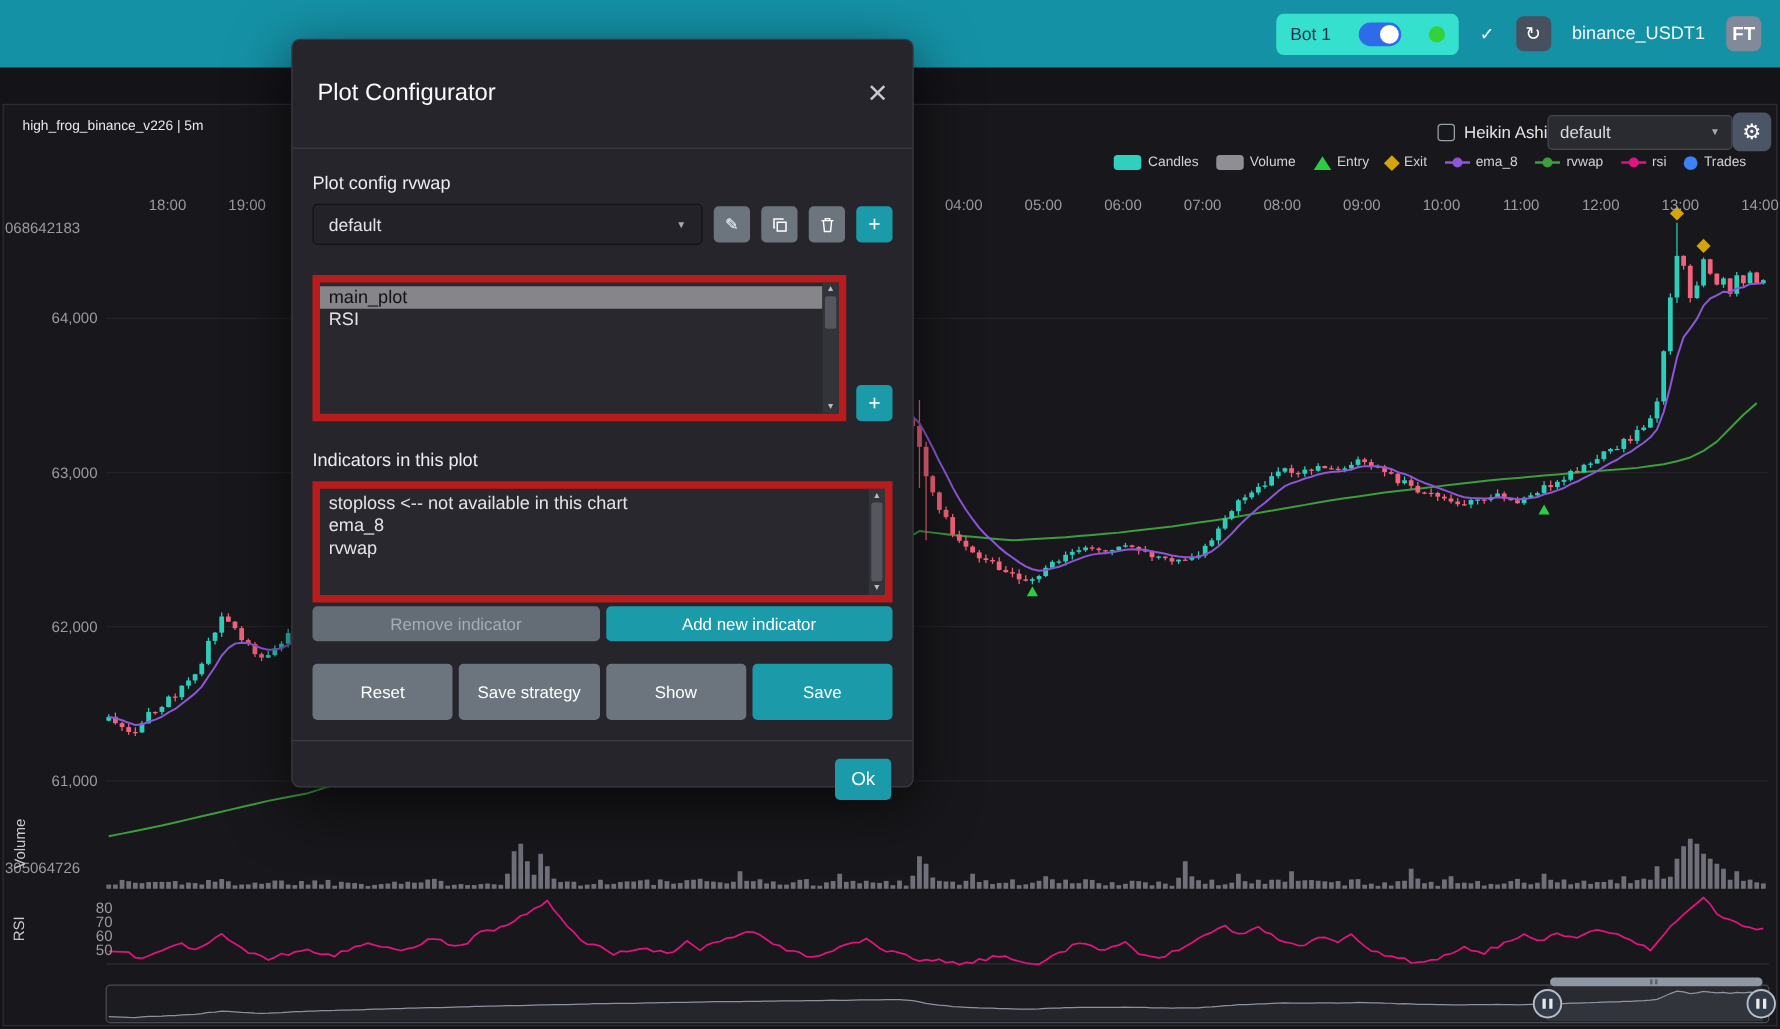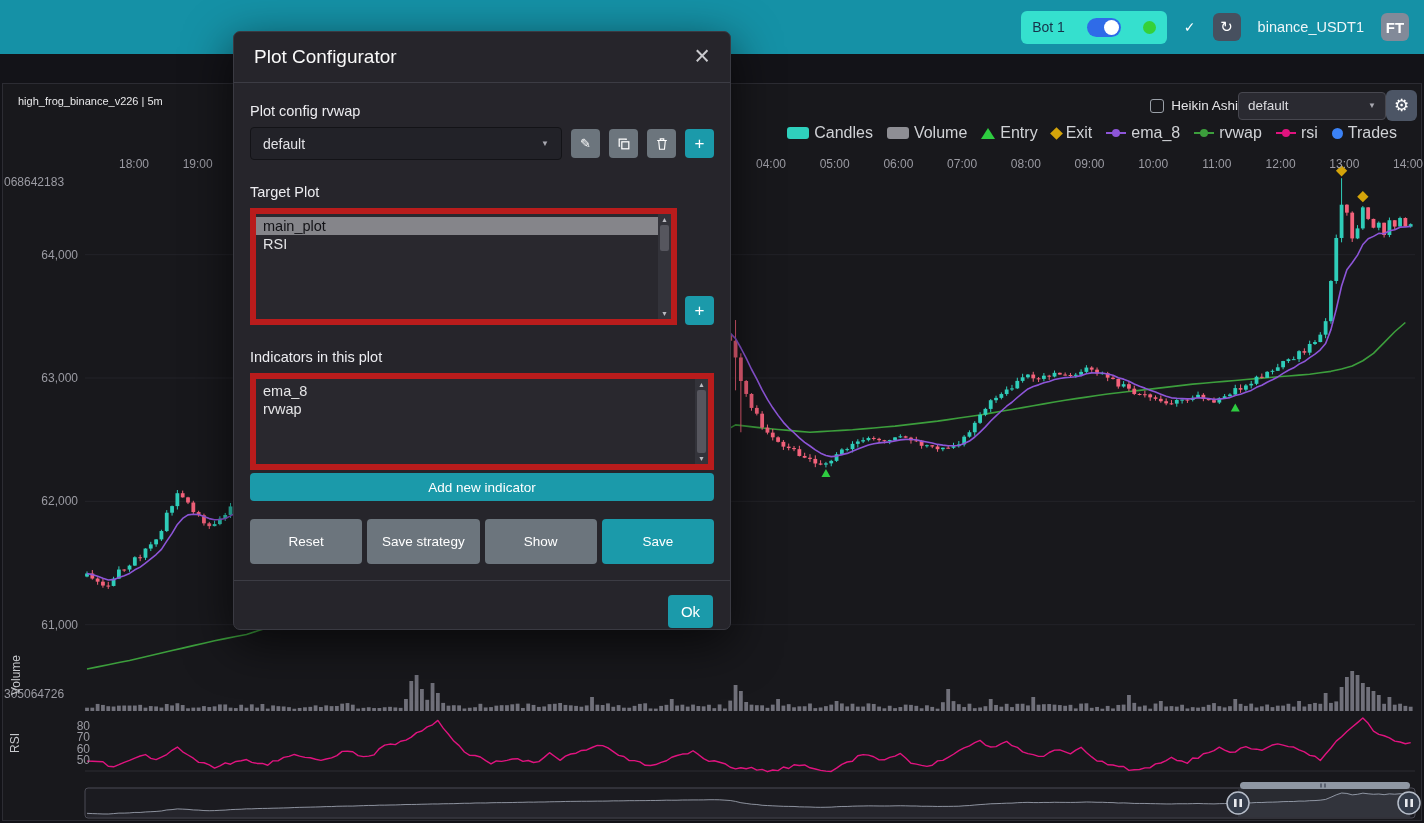--- a/index.html
+++ b/index.html
@@ -29,38 +29,38 @@
   .chart-title{position:absolute;left:18px;top:95px;font-size:11px;color:#e8e8ea;z-index:2}
   .chart-controls{position:absolute;top:90px;right:7px;display:flex;align-items:center;z-index:2}
   .ha{display:flex;align-items:center;gap:7px;font-size:13.5px;color:#e4e4e7}
   .cb{width:14px;height:14px;border:1px solid #9aa0a8;border-radius:3px;background:transparent;display:inline-block;cursor:pointer}
   .mini-select{width:148px;height:28px;background:#2a2a31;border:1px solid #47474f;border-radius:4px;display:flex;align-items:center;
                justify-content:space-between;padding:0 9px;font-size:13.5px;color:#dcdce0;cursor:pointer}
   .chev{font-size:8px;color:#a8a8b0}
   .gear-btn{width:31px;height:31px;border:none;border-radius:6px;background:#4c5565;color:#fff;font-size:17px;line-height:1;
             display:flex;align-items:center;justify-content:center;cursor:pointer}
 
-  .legend{position:absolute;top:124px;right:27px;display:flex;align-items:center;gap:14px;z-index:2;font-size:16px;color:#d0d2d6}
+  .legend{position:absolute;top:124px;right:27px;display:flex;align-items:center;gap:14px;z-index:2;font-size:11px;color:#d0d2d6}
   .lg-item{display:flex;align-items:center;gap:5px;cursor:pointer}
   .lg-ic{display:inline-block}
   .lg-ic.rect{width:22px;height:12px;border-radius:3px}
   .lg-ic.triangle{width:0;height:0;border-left:7px solid transparent;border-right:7px solid transparent;border-bottom:11px solid #2ecc40}
   .lg-ic.diamond{width:9px;height:9px;transform:rotate(45deg)}
   .lg-ic.circle{width:11px;height:11px;border-radius:50%}
   .lg-ic.linedot{width:20px;height:2px;position:relative}
   .lg-dot{position:absolute;left:6px;top:-3px;width:8px;height:8px;border-radius:50%;display:inline-block}
 
   .vlabel{position:absolute;width:60px;text-align:center;font-size:12px;color:#c6c8cc;z-index:2;transform:rotate(-90deg)}
   .vlabel.vol{left:-14px;top:668px}
   .vlabel.rsi{left:-15px;top:736px}
 
   
   .modal{position:absolute;left:233px;top:31px;width:498px;height:599px;background:#26252b;border:1px solid #3a3a42;border-radius:7px;
          box-shadow:0 14px 48px rgba(0,0,0,.65);z-index:10;display:flex;flex-direction:column}
-  .modal-header{display:flex;justify-content:space-between;align-items:flex-end;padding:14px 20px;border-bottom:1px solid #3c3c44}
+  .modal-header{display:flex;justify-content:space-between;align-items:flex-end;padding:32px 20px;border-bottom:1px solid #3c3c44}
   .modal-title{font-size:19px;color:#fafafa}
   .modal-close{font-size:27px;color:#cacace;background:none;border:none;line-height:.8;cursor:pointer}
   .modal-body{padding:20px 16px 16px 16px;flex:1}
   .field-label{font-size:14.5px;color:#ececf0;margin-bottom:8px}
   .row1{display:flex;gap:9px;margin-bottom:24px}
   .cfg-select{flex:1;height:33px;background:#222228;border:1px solid #131317;border-radius:4px;display:flex;align-items:center;
               justify-content:space-between;padding:0 12px;font-size:14px;color:#e2e2e6;cursor:pointer}
   .icon-btn{width:29px;height:29px;border:none;border-radius:4px;background:#6c757d;color:#fff;align-self:center;
             display:flex;align-items:center;justify-content:center;font-size:13px;cursor:pointer}
   .icon-btn.teal{background:#1b9aaa;font-size:17px}
@@ -1014,21 +1014,20 @@
       <button class="icon-btn">
         <svg width="14" height="14" viewBox="0 0 16 16">
             <path d="M2.5 4h11M6 4V2.2h4V4M4.2 4l1 10h5.6l1-10" fill="none" stroke="#fff" stroke-width="1.3"></path>
           </svg>
       </button>
       <button class="icon-btn teal">
           <span>+</span>
         </button>
     </div>
 
-    <div class="field-label">Target Plot</div>
     <div class="target-row">
       <div class="listbox target-box">
         <div class="list-items" id="target-list">
             <div class="list-item selected">main_plot</div>
             <div class="list-item">RSI</div>
           </div>
         <div class="scrollcol">
           <span class="arr">▲</span>
           <span class="thumb small"></span>
           <span class="arr">▼</span>
@@ -1037,30 +1036,32 @@
       <div class="plus-col">
         <button class="icon-btn teal">
             <span>+</span>
           </button>
       </div>
     </div>
 
     <div class="field-label">Indicators in this plot</div>
     <div class="listbox ind-box">
       <div class="list-items" id="indicator-list">
+          <div class="list-item">stoploss &lt;-- not available in this chart</div>
           <div class="list-item">ema_8</div>
           <div class="list-item">rvwap</div>
         </div>
       <div class="scrollcol">
         <span class="arr">▲</span>
         <span class="thumb full"></span>
         <span class="arr">▼</span>
       </div>
     </div>
     <div class="btn-row two">
+      <button class="btn muted">Remove indicator</button>
       <button class="btn teal">Add new indicator</button>
     </div>
     <div class="btn-row four">
       <button class="btn">Reset</button>
       <button class="btn">Save strategy</button>
       <button class="btn">Show</button>
       <button class="btn teal">Save</button>
     </div>
   </div>
   <div class="modal-footer">

